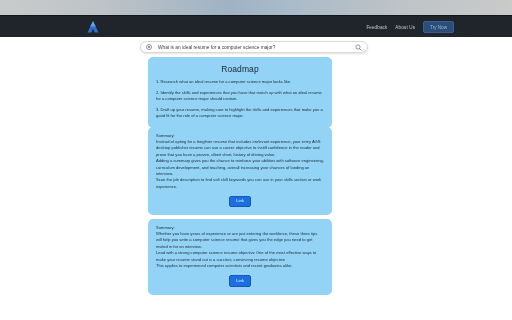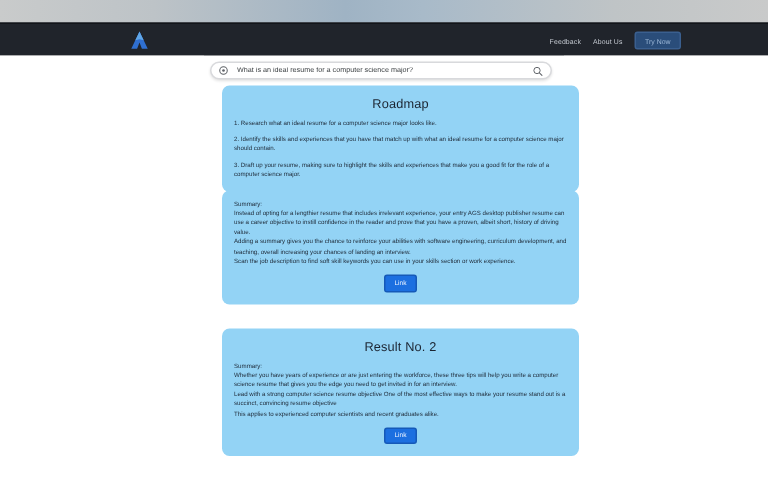--- a/index.html
+++ b/index.html
@@ -127,21 +127,21 @@
     display: flex;
     align-items: center;
     justify-content: center;
     cursor: pointer;
   }
 
   
   .card {
     position: absolute;
     left: 148px;
-    width: 238px;
+    width: 184px;
     background: #93d3f5;
     border-radius: 5px;
     box-sizing: border-box;
     padding: 6px 8px 8px 8px;
   }
   .card-roadmap { top: 20px; }
   .card-result1 { top: 90px; }
   .card-result2 { top: 182px; }
 
   .card-title {
@@ -245,21 +245,20 @@
     <div class="summary-label">Summary:</div>
     <div class="summary-para">Instead of opting for a lengthier resume that includes irrelevant experience, your entry AGS desktop publisher resume can use a career objective to instill confidence in the reader and prove that you have a proven, albeit short, history of driving value.</div>
     <div class="summary-para">Adding a summary gives you the chance to reinforce your abilities with software engineering, curriculum development, and teaching, overall increasing your chances of landing an interview.</div>
     <div class="summary-para">Scan the job description to find soft skill keywords you can use in your skills section or work experience.</div>
     <div class="card-actions">
       <span class="link-btn">Link</span>
     </div>
   </div>
 
   <div class="card card-result2">
-    <div class="card-title">Result No. 2</div>
     <div class="summary-label">Summary:</div>
     <div class="summary-para">Whether you have years of experience or are just entering the workforce, these three tips will help you write a computer science resume that gives you the edge you need to get invited in for an interview.</div>
     <div class="summary-para">Lead with a strong computer science resume objective One of the most effective ways to make your resume stand out is a succinct, convincing resume objective</div>
     <div class="summary-para">This applies to experienced computer scientists and recent graduates alike.</div>
     <div class="card-actions">
       <span class="link-btn">Link</span>
     </div>
   </div>
 
   <div class="bottom-fade"></div>

